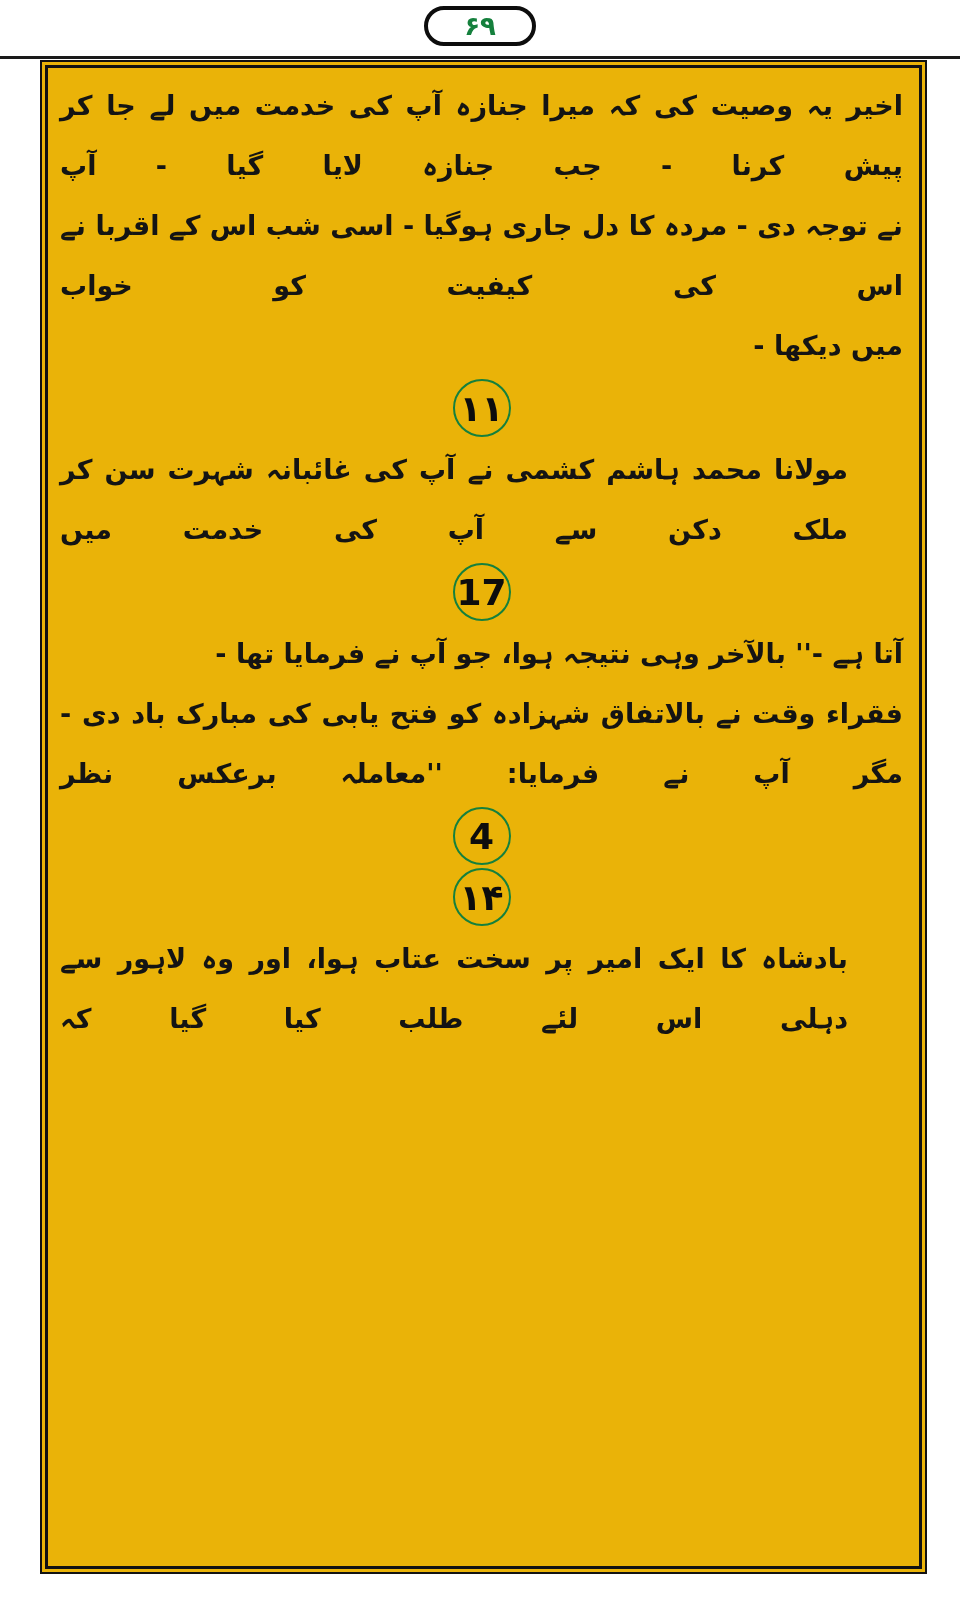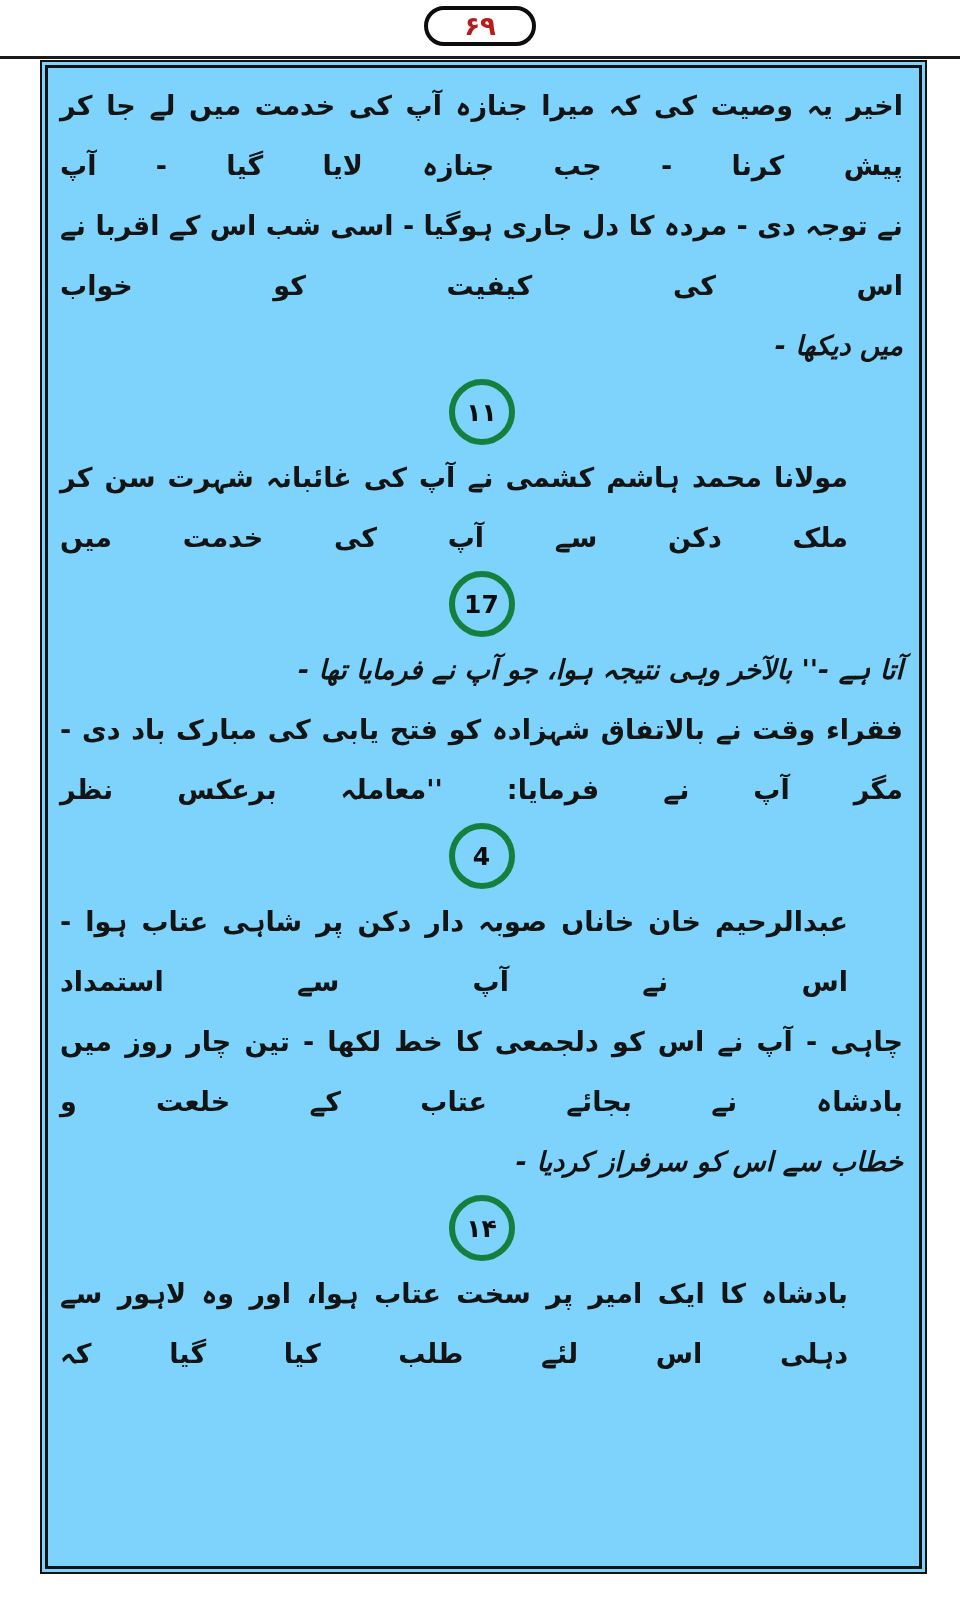--- a/index.html
+++ b/index.html
@@ -23,21 +23,21 @@
     min-width: 112px;
     height: 40px;
     border: 4px solid #0d0d0d;
     border-radius: 26px;
     background: #ffffff;
     display: flex;
     align-items: center;
     justify-content: center;
     font-size: 26px;
     font-weight: bold;
-    color: #b91c1c;
+    color: #15803d;
     z-index: 2;
     box-sizing: border-box;
     padding: 0 20px;
   }
   .top-rule {
     position: absolute;
     top: 56px;
     left: 0;
     width: 100%;
     height: 3px;
@@ -45,21 +45,21 @@
   }
   .frame {
     position: absolute;
     top: 60px;
     left: 40px;
     right: 33px;
     bottom: 24px;
     border: 2px solid #121212;
     padding: 3px;
     box-sizing: border-box;
-    background: #7dd3fc;
+    background: #eab308;
   }
   .frame-inner {
     border: 3px solid #121212;
     height: 100%;
     box-sizing: border-box;
     padding: 8px 16px 0 12px;
     overflow: hidden;
   }
   .para {
     margin: 0;
@@ -72,32 +72,31 @@
     line-height: 60px;
     text-align: justify;
     text-align-last: justify;
   }
   .line.first {
     padding-right: 55px;
   }
   .line.last {
     text-align: left;
     text-align-last: right;
-    font-style: italic;
   }
   .section-marker {
     width: 54px;
     height: 54px;
-    border: 6px solid #15803d;
+    border: 2px solid #15803d;
     border-radius: 50%;
     margin: 3px auto;
     display: flex;
     align-items: center;
     justify-content: center;
-    font-size: 25px;
+    font-size: 36px;
     font-weight: bold;
     color: #0d0d0d;
     direction: rtl;
     box-sizing: content-box;
   }
 </style>
 </head>
 <body>
 
 <div class="page">
@@ -123,25 +122,20 @@
 
       <div class="section-marker">17</div>
 
       <div class="para">
         <div class="line last">آتا ہے -'' بالآخر وہی نتیجہ ہوا، جو آپ نے فرمایا تھا -</div>
         <div class="line">فقراء وقت نے بالاتفاق شہزادہ کو فتح یابی کی مبارک باد دی - مگر آپ نے فرمایا: ''معاملہ برعکس نظر</div>
       </div>
 
       <div class="section-marker">4</div>
 
-      <div class="para">
-        <div class="line first">عبدالرحیم خان خاناں صوبہ دار دکن پر شاہی عتاب ہوا - اس نے آپ سے استمداد</div>
-        <div class="line">چاہی - آپ نے اس کو دلجمعی کا خط لکھا - تین چار روز میں بادشاہ نے بجائے عتاب کے خلعت و</div>
-        <div class="line last">خطاب سے اس کو سرفراز کردیا -</div>
-      </div>
 
       <div class="section-marker">۱۴</div>
 
       <div class="para">
         <div class="line first">بادشاہ کا ایک امیر پر سخت عتاب ہوا، اور وہ لاہور سے دہلی اس لئے طلب کیا گیا کہ</div>
 
       </div>
 
     </div>
   </div>

